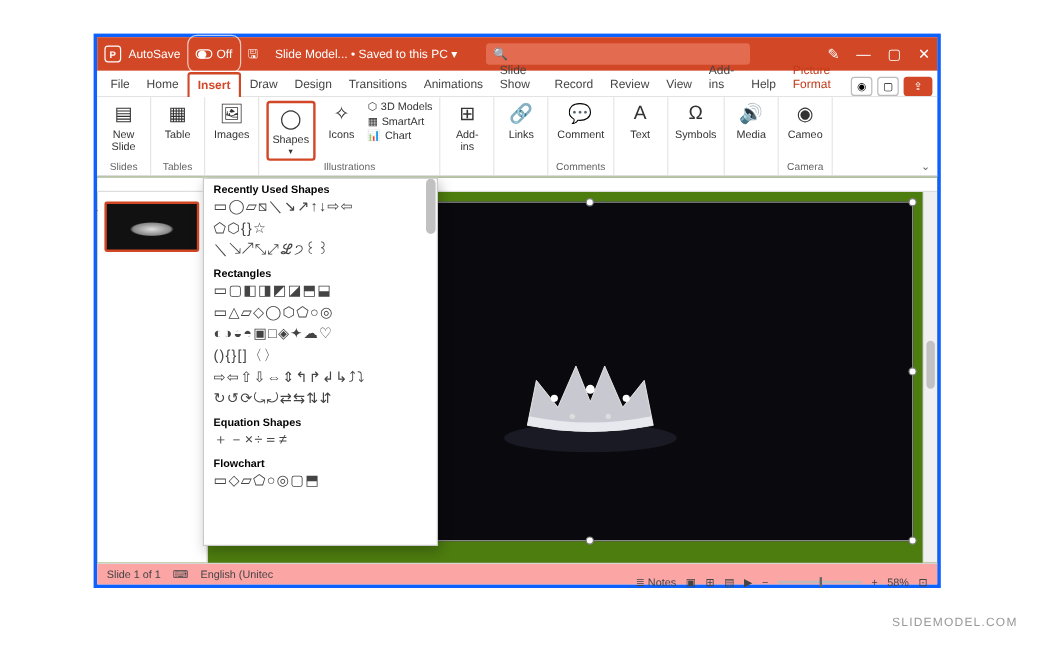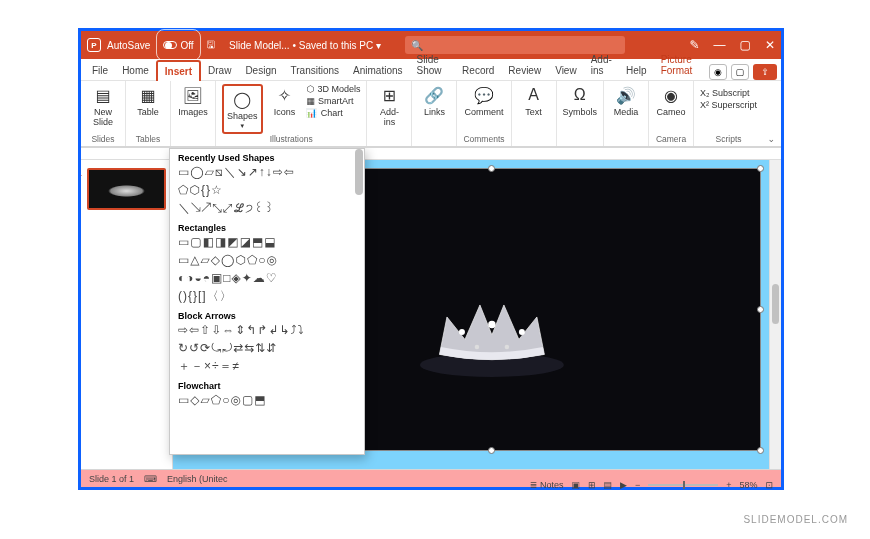--- a/index.html
+++ b/index.html
@@ -22,21 +22,21 @@
   .ribbon { height: 66px; border-bottom: 1px solid #d6d6d6; display: flex; font-size: 9px; color: #333; position:relative; background:#fff;}
   .ribbon .dropcaret { position:absolute; right:6px; bottom:2px; font-size:9px; color:#666;}
   .group { border-right: 1px solid #e5e5e5; padding: 3px 6px 0 6px; display: flex; flex-direction: column; align-items: center; }
   .group-row { display: flex; gap: 6px; align-items: flex-start; }
   .big-btn { display: flex; flex-direction: column; align-items: center; gap: 1px; min-width: 32px; }
   .big-btn .ic { width: 22px; height: 22px; display:flex; align-items:center; justify-content:center; font-size:16px; }
   .mini-btn { display:flex; align-items:center; gap:3px; white-space:nowrap; }
   .mini-col { display:flex; flex-direction:column; gap:2px; }
   .group-label { font-size: 8.5px; color: #666; margin-top: auto; padding-bottom: 2px; text-align:center; }
   .shapes-btn { border: 2px solid #d24726; border-radius: 3px; padding: 2px 3px; }
-  .content-area { flex: 1; display: flex; position: relative; background: #7dd3fc; overflow: hidden; border-top: 1px solid #d6d6d6; }
+  .content-area { flex: 1; display: flex; position: relative; background: #4d7c0f; overflow: hidden; border-top: 1px solid #d6d6d6; }
   .ruler-bar { position:absolute; top:0; left:0; right:0; height:12px; background:#fff; border-bottom:1px solid #ddd; }
   .thumb-pane { width: 92px; background: #fff; border-right: 1px solid #ddd; padding: 20px 6px; }
   .thumb { border: 2px solid #d24726; border-radius: 2px; height: 42px; background: #111; position: relative; overflow:hidden; }
   .thumb::after { content:""; position:absolute; left:25%; top:40%; width:50%; height:30%; background: radial-gradient(ellipse at center, #ddd, #888 60%, transparent 70%); border-radius:40% 40% 10% 10%; }
   .slide-stage { flex: 1; position: relative; }
   .slide-img { position: absolute; left: 50px; top: 20px; right: 20px; bottom: 18px; background: #0a0a0e; border: 1px solid #888; }
   .crown { position:absolute; left:28%; top:42%; width:44%; height:32%; }
   .crown svg { width:100%; height:100%; }
   .sel-handle { position:absolute; width:7px; height:7px; background:#fff; border:1px solid #777; border-radius:50%; }
   .shapes-dropdown { position: absolute; left: 88px; top: 0px; width: 196px; bottom: 14px; background: #fff; border: 1px solid #c9c9c9; box-shadow: 2px 4px 10px rgba(0,0,0,.25); overflow-y: auto; z-index: 50; font-size: 9px; }
@@ -200,27 +200,20 @@
         </div>
       <div class="group-label">&nbsp;</div>
     </div>
     <div class="group">
       <div class="big-btn">
           <span class="ic">◉</span>
           <span>Cameo</span>
         </div>
       <div class="group-label">Camera</div>
     </div>
-    <div class="group" style="border-right:none">
-      <div class="mini-col" style="padding-top:4px">
-        <div class="mini-btn">X₂ Subscript</div>
-        <div class="mini-btn">X² Superscript</div>
-      </div>
-      <div class="group-label">Scripts</div>
-    </div>
     <span class="dropcaret">⌄</span>
   </div>
 
   <div class="content-area">
     <div class="ruler-bar"></div>
 
     <div class="thumb-pane">
       <div style="position:relative">
         <span class="thumb-num">1</span>
         <div class="thumb"></div>
@@ -259,23 +252,23 @@
     <div class="shapes-dropdown">
       <div class="sdrop-section-title">Recently Used Shapes</div>
       <div class="sdrop-row">▭◯▱⧅＼↘↗↑↓⇨⇦</div>
       <div class="sdrop-row">⬠⬡{}☆</div>
       <div class="sdrop-row">＼↘↗⤡⤢ℒ੭꒰꒱</div>
       <div class="sdrop-section-title">Rectangles</div>
       <div class="sdrop-row">▭▢◧◨◩◪⬒⬓</div>
       <div class="sdrop-row">▭△▱◇◯⬡⬠○◎</div>
       <div class="sdrop-row">◐◑◒◓▣□◈✦☁♡</div>
       <div class="sdrop-row">(){}[]〈〉</div>
-      <div class="sdrop-section-title">Block Arrows</div>
       <div class="sdrop-row">⇨⇦⇧⇩⇔⇕↰↱↲↳⤴⤵</div>
       <div class="sdrop-row">↻↺⟳⤿⤾⇄⇆⇅⇵</div>
+      <div class="sdrop-section-title">Equation Shapes</div>
       <div class="sdrop-row">＋－×÷＝≠</div>
       <div class="sdrop-section-title">Flowchart</div>
       <div class="sdrop-row">▭◇▱⬠○◎▢⬒</div>
       <div class="sdrop-scrollthumb"></div>
     </div>
   </div>
 
   <div class="statusbar">
     <span>Slide 1 of 1</span>
     <span>⌨</span>

